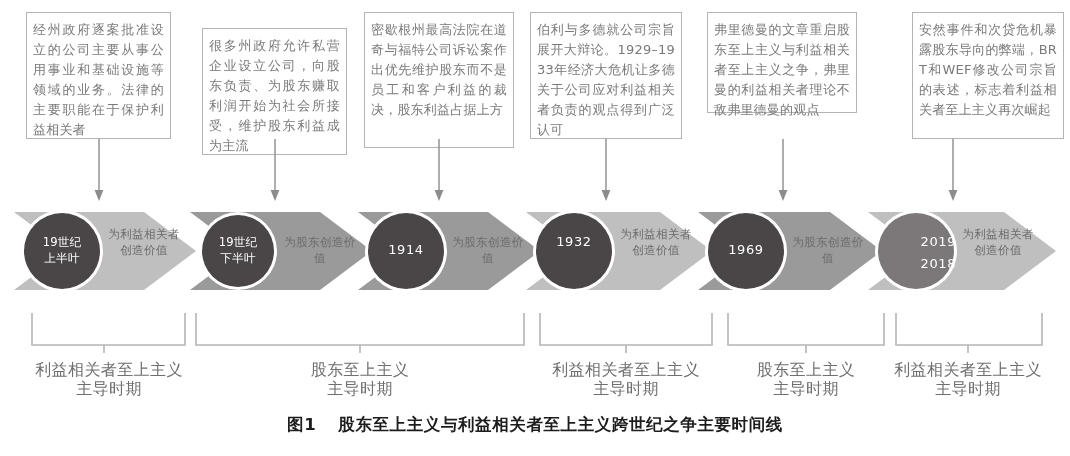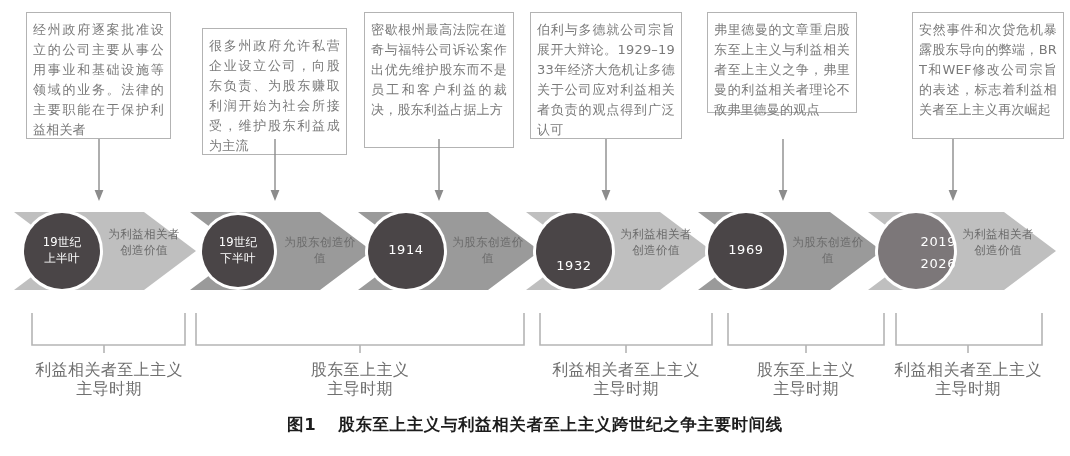--- a/index.html
+++ b/index.html
@@ -189,29 +189,29 @@
       <div>19世纪</div>
       <div>上半叶</div>
     </div>
     <div class="chev-label" style="left:198px; top:36px; width:80px;">
       <div>19世纪</div>
       <div>下半叶</div>
     </div>
     <div class="chev-label num" style="left:366px; top:44px; width:80px;">
       <div>1914</div>
     </div>
-    <div class="chev-label num" style="left:534px; top:60px; width:80px;">
+    <div class="chev-label num" style="left:534px; top:36px; width:80px;">
       <div>1932</div>
     </div>
     <div class="chev-label num" style="left:706px; top:44px; width:80px;">
       <div>1969</div>
     </div>
     <div class="chev-label num" style="left:876px; top:33px; width:80px; line-height:22px;text-align:right;">
       <div>2019</div>
-      <div>2026</div>
+      <div>2018</div>
     </div>
 
     
     <div class="chev-text" style="left:108px; top:29px; width:72px;">为利益相关者创造价值</div>
     <div class="chev-text" style="left:284px; top:37px; width:72px;">为股东创造价值</div>
     <div class="chev-text" style="left:452px; top:37px; width:72px;">为股东创造价值</div>
     <div class="chev-text" style="left:620px; top:29px; width:72px;">为利益相关者创造价值</div>
     <div class="chev-text" style="left:792px; top:37px; width:72px;">为股东创造价值</div>
     <div class="chev-text" style="left:962px; top:29px; width:72px;">为利益相关者创造价值</div>
   </div>

